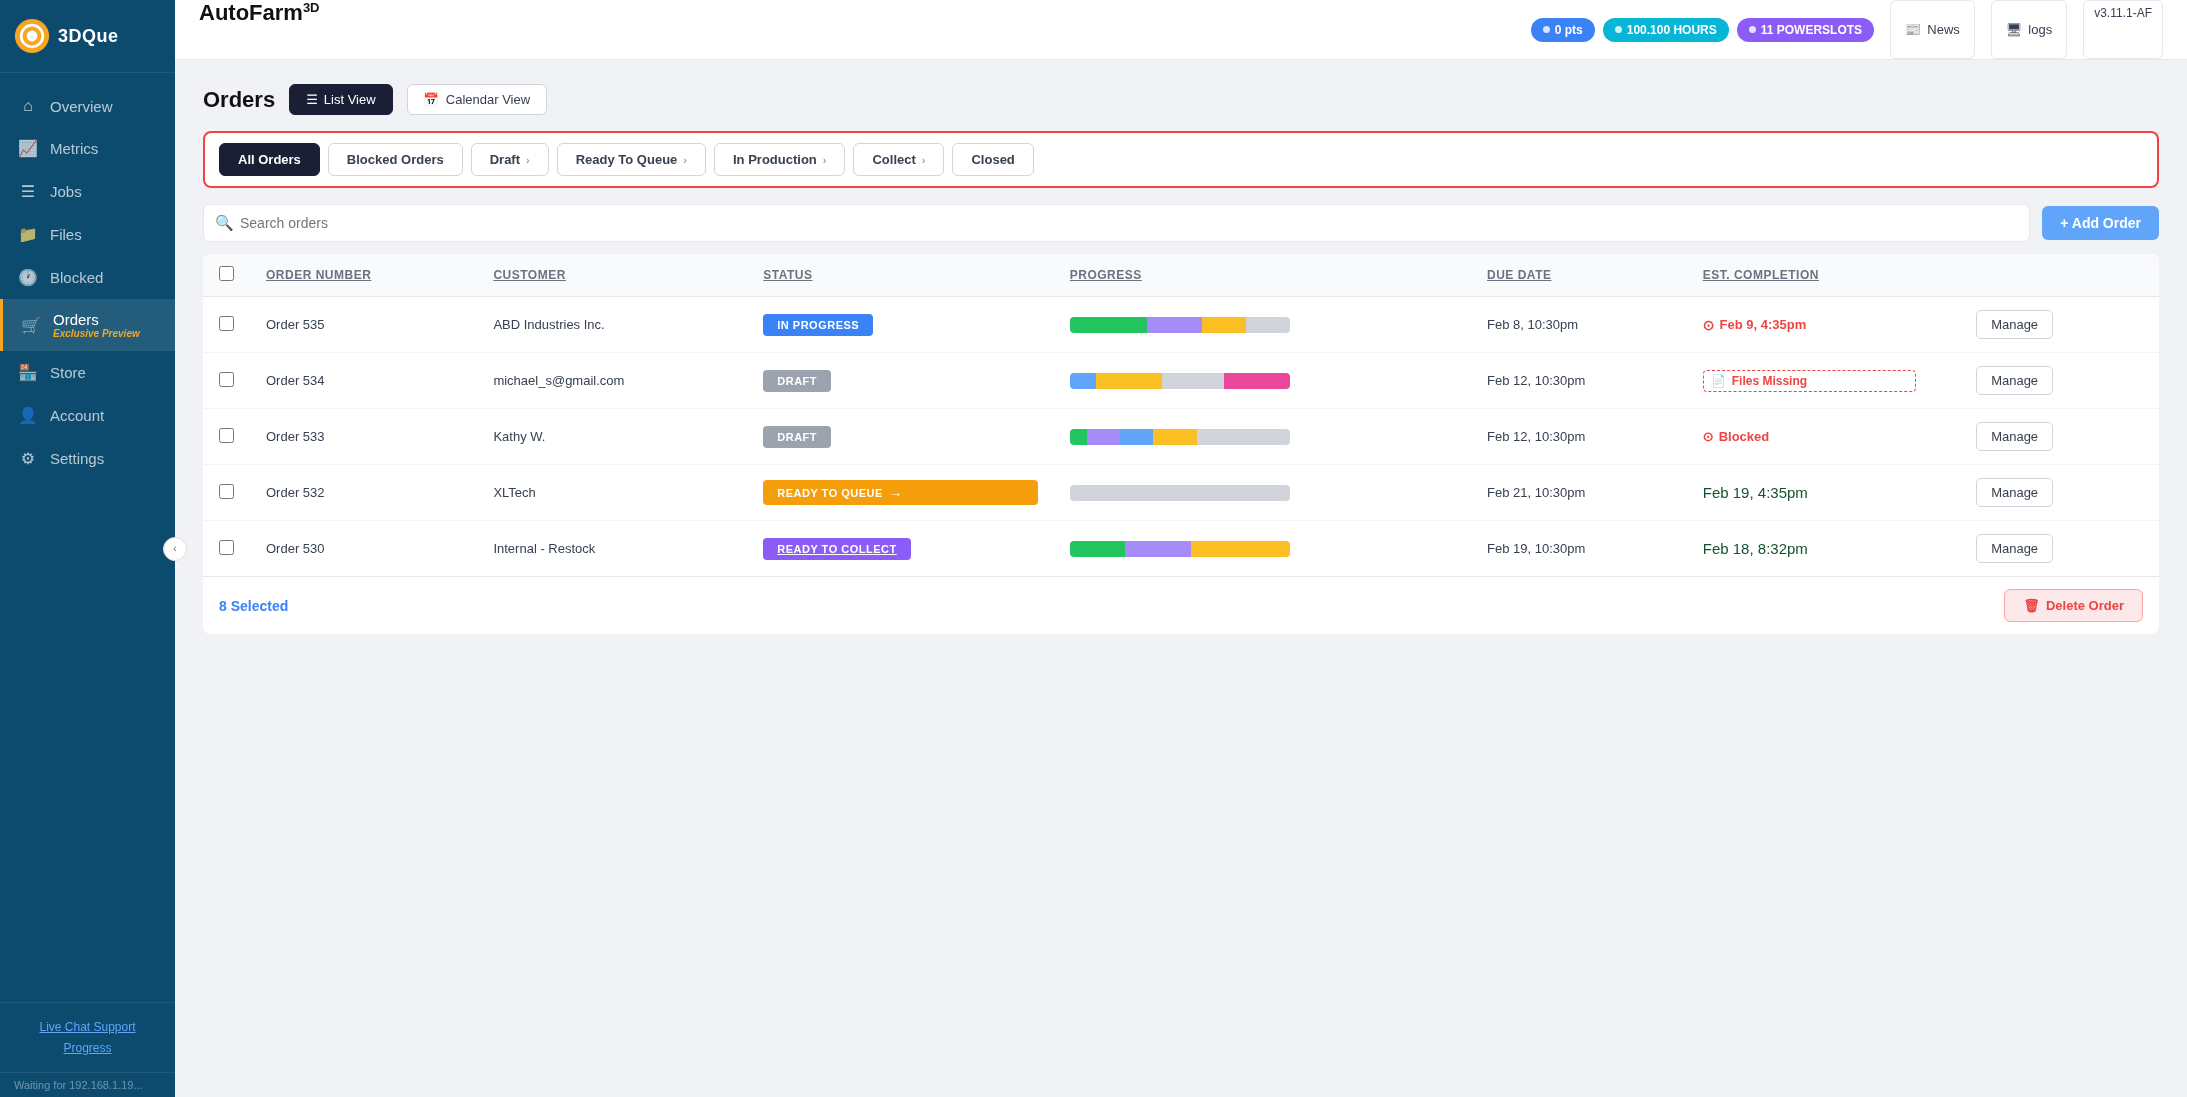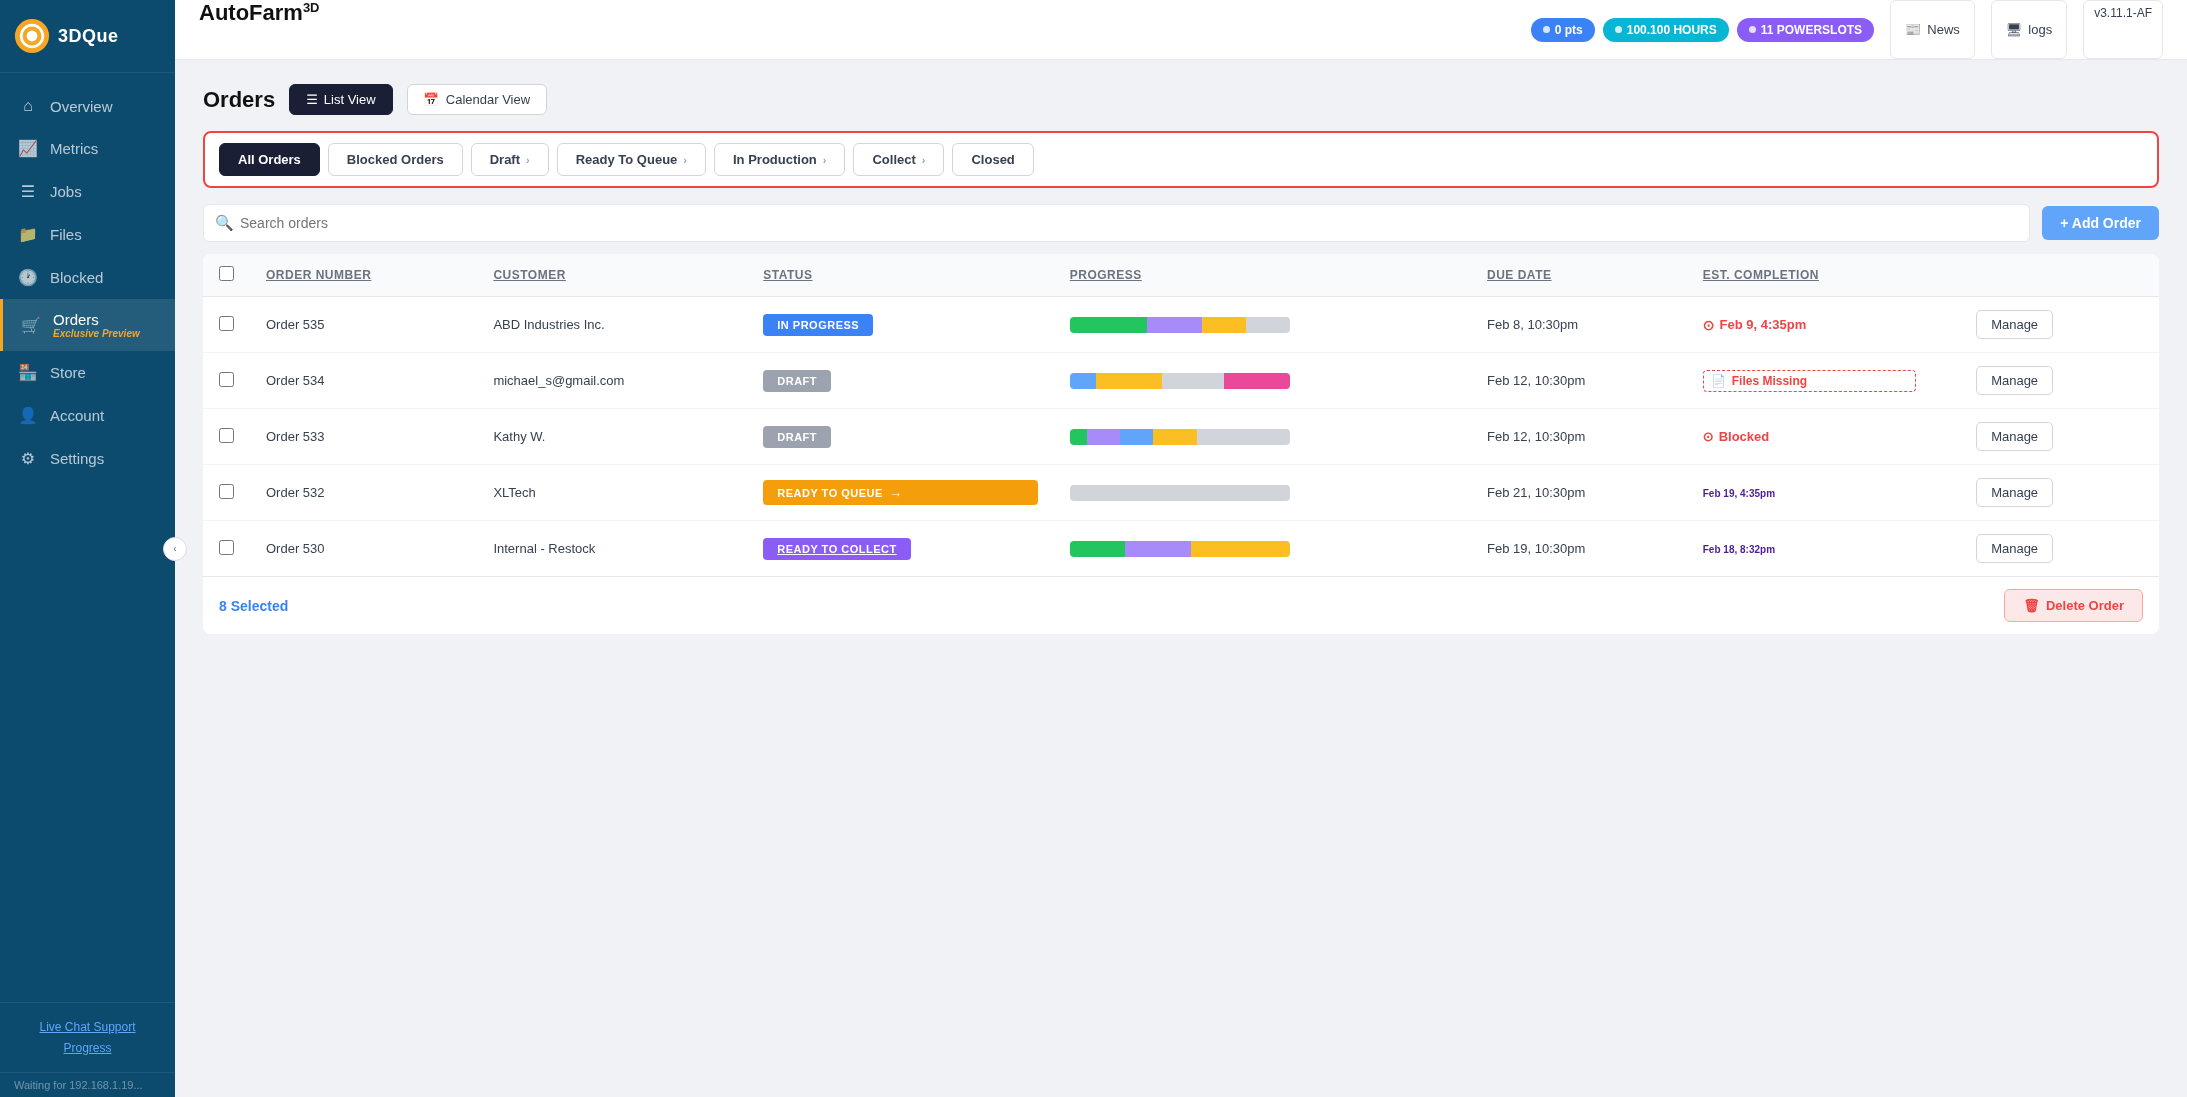--- a/index.html
+++ b/index.html
@@ -300,21 +300,21 @@
       font-size: 12px;
       font-weight: 600;
       display: flex;
       align-items: center;
       gap: 5px;
       border: 1.5px dashed #ef4444;
       padding: 3px 8px;
       border-radius: 4px;
     }
     .blocked-text { color: #ef4444; display: flex; align-items: center; gap: 5px; font-size: 13px; font-weight: 600; }
-    .normal-date { color: #4c1d95; font-size: 10px; font-weight: bold; }
+    .normal-date { color: #14532d; font-size: 15px; }
 
     .manage-btn {
       padding: 6px 14px;
       border: 1px solid #d1d5db;
       border-radius: 5px;
       background: #fff;
       font-size: 13px;
       cursor: pointer;
       color: #374151;
       font-weight: 500;

